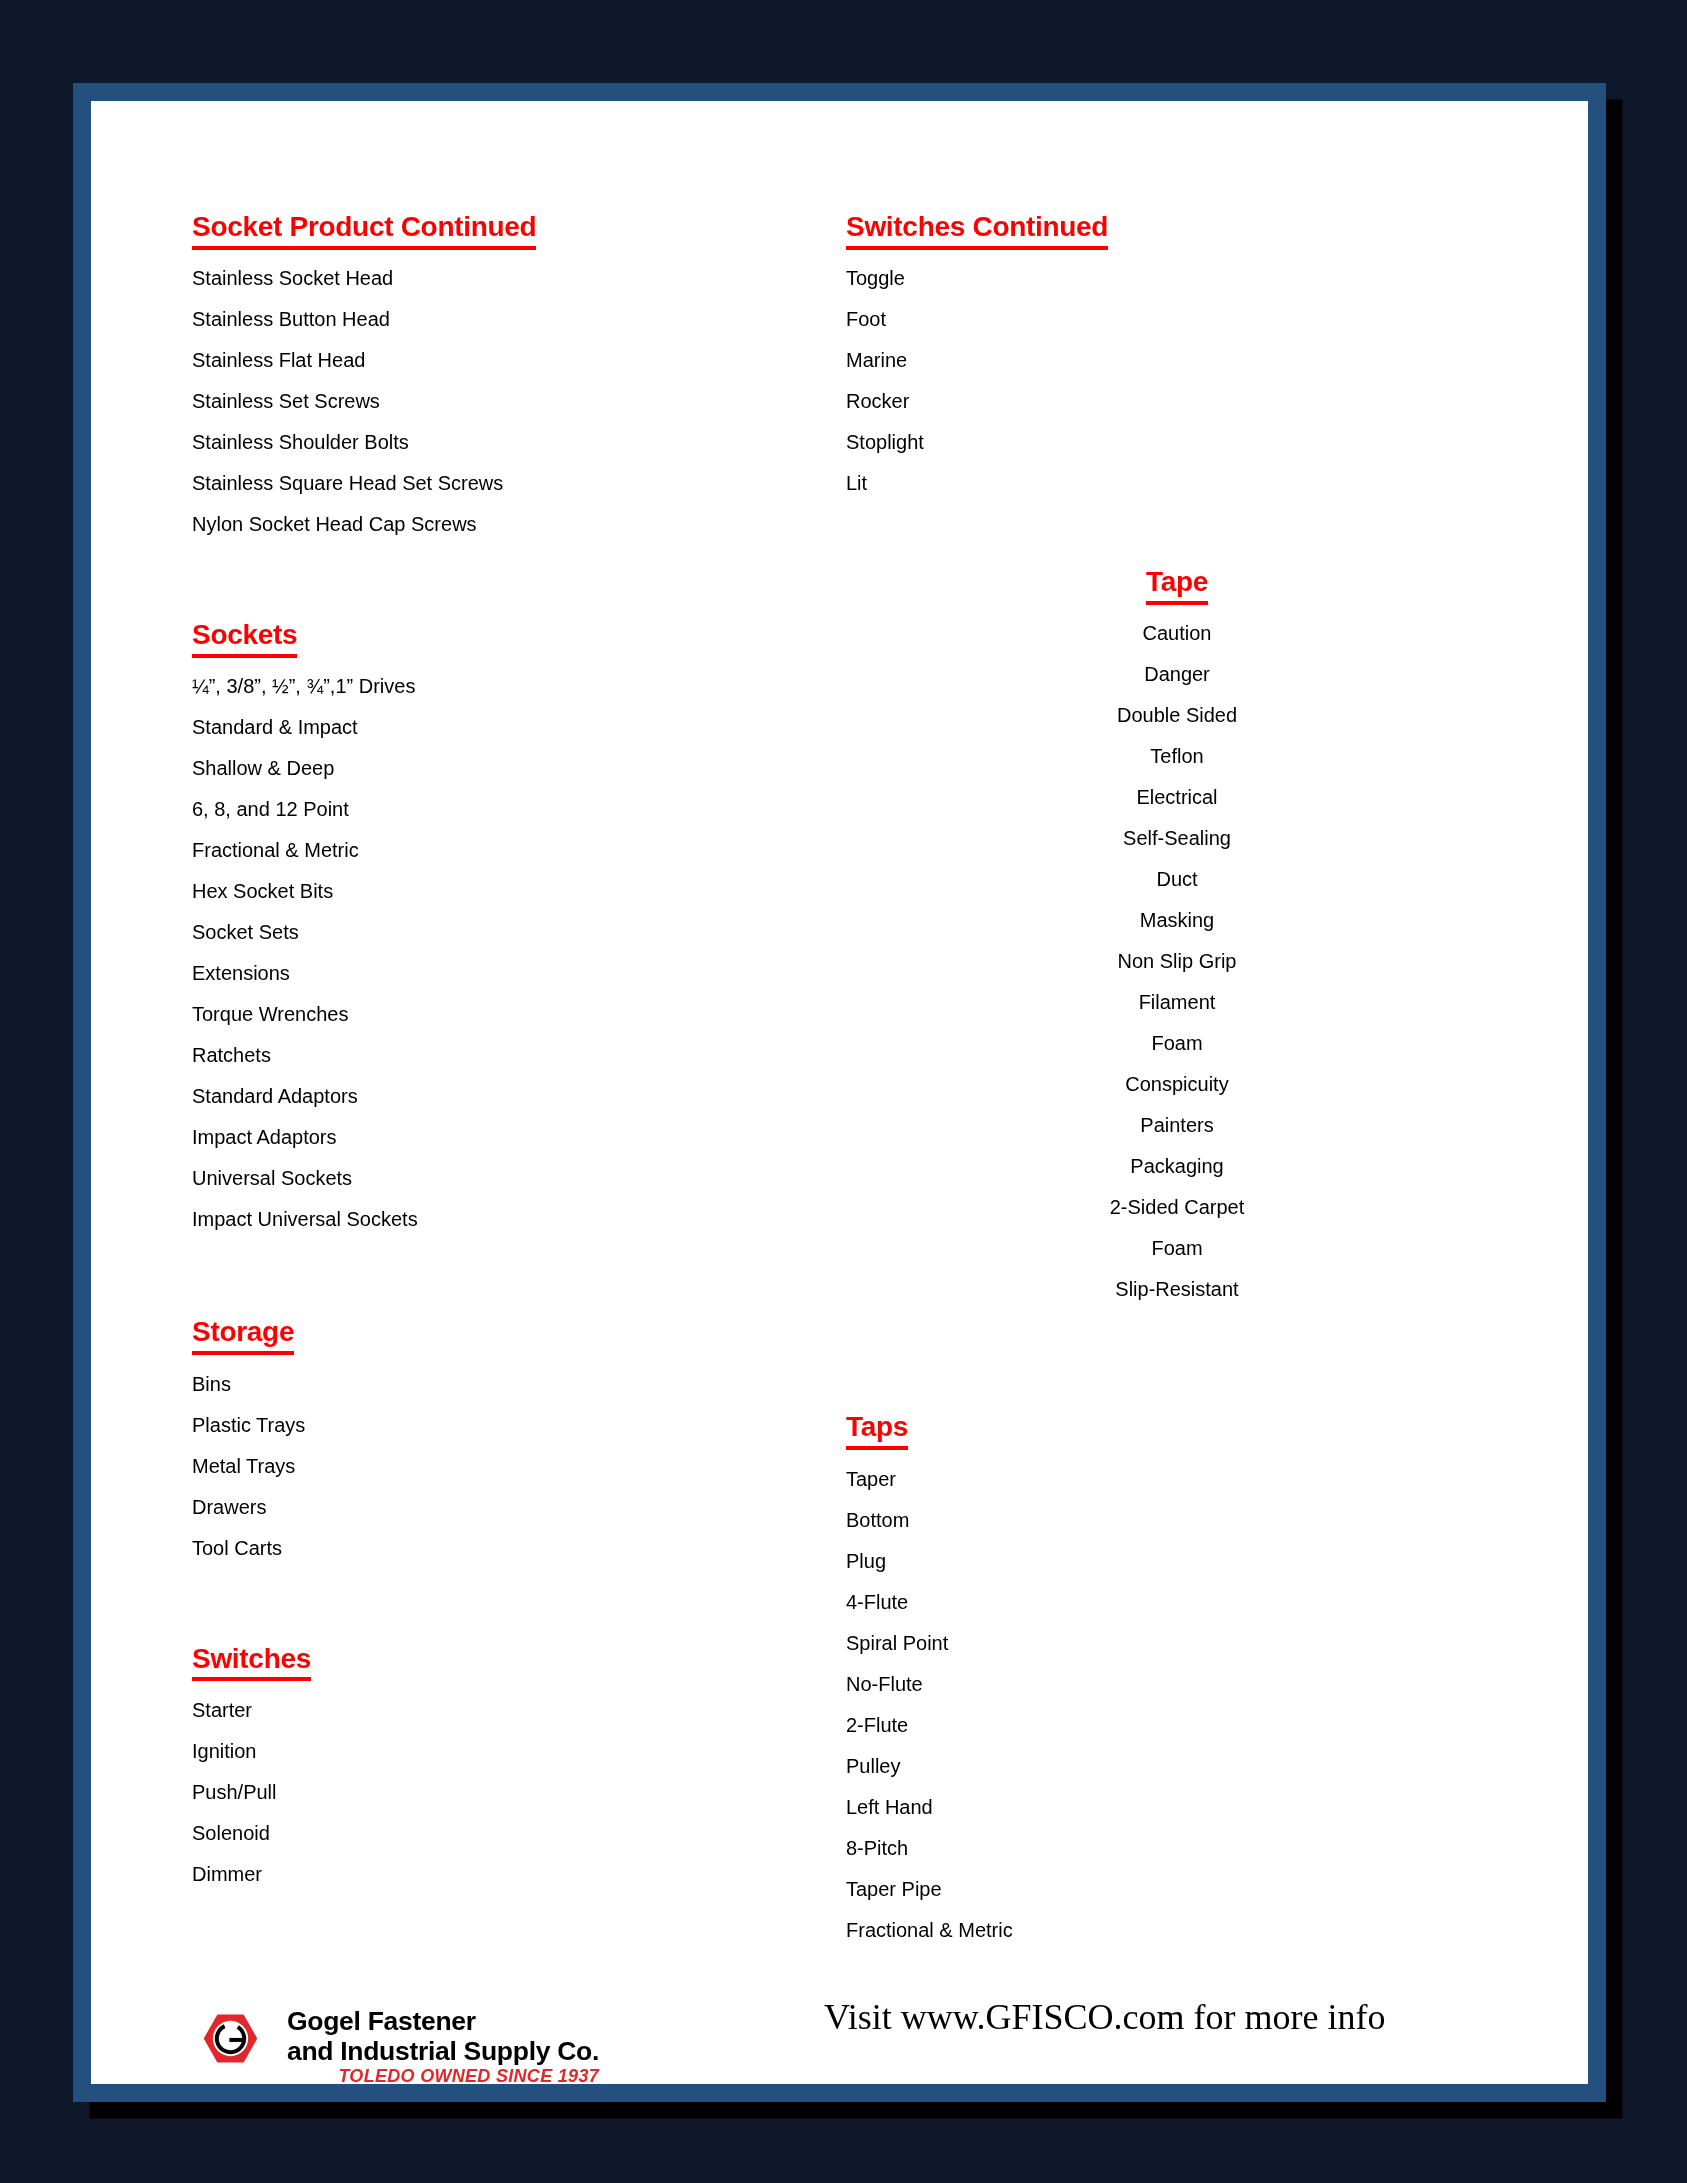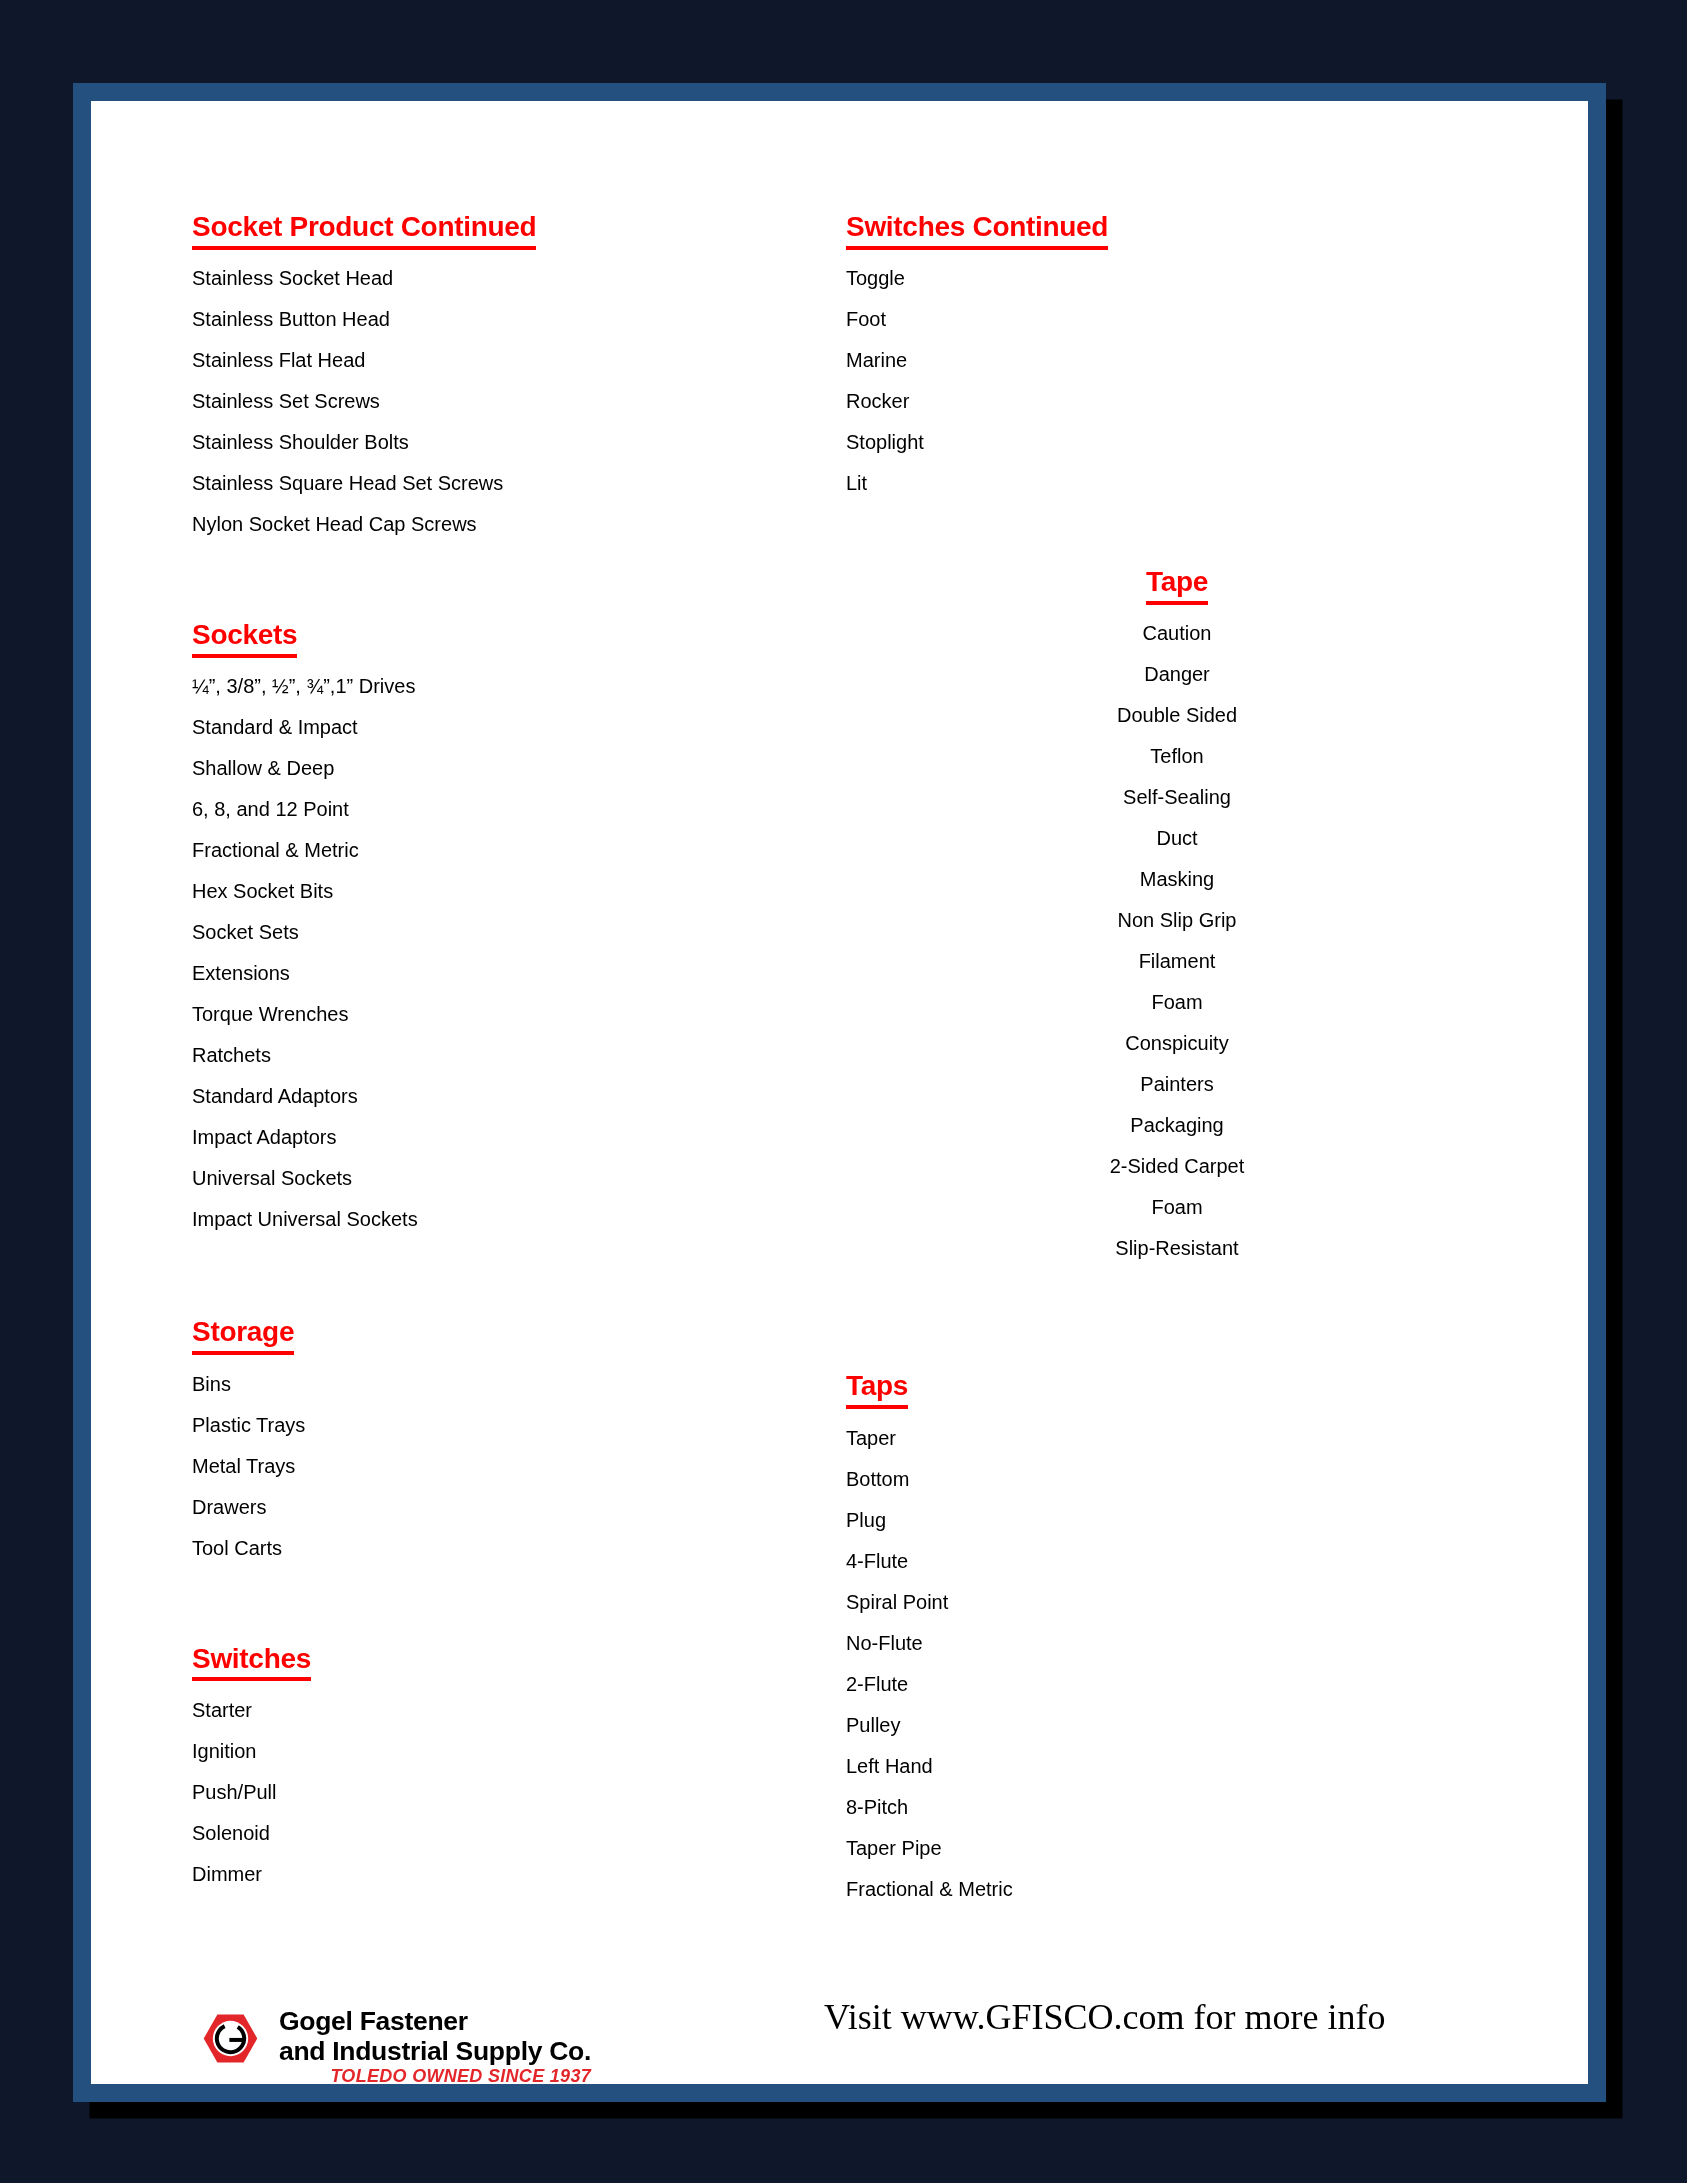--- a/index.html
+++ b/index.html
@@ -30,21 +30,21 @@
   .section-title{
     margin:0;font-size:28px;font-weight:bold;color:var(--heading-red);
     line-height:32px;letter-spacing:-0.3px;
   }
   .section-title .underline{
     display:inline-block;border-bottom:4px solid var(--heading-red);padding-bottom:2.6px;
   }
   .items{list-style:none;margin:8.6px 0 0 0;padding:0;font-size:20px;}
   .items li{line-height:41px;height:41px;white-space:nowrap;}
   .footer-logo{
-    position:absolute;left:111px;top:1905px;display:flex;align-items:flex-start;gap:20px;
+    position:absolute;left:111px;top:1905px;display:flex;align-items:flex-start;gap:28px;
   }
   .hex-logo{width:57px;height:57px;flex:0 0 auto;margin-top:4px;}
   .logo-text{display:flex;flex-direction:column;}
   .company-line{font-size:26.5px;font-weight:bold;line-height:30px;letter-spacing:-0.3px;}
   .tagline{
     font-size:18px;font-weight:bold;font-style:italic;color:var(--logo-red);
     text-align:right;margin-top:0;letter-spacing:0.3px;
   }
   .visit{
     position:absolute;left:733px;top:1896px;font-size:36px;line-height:40px;
@@ -126,20 +126,21 @@
           </ul>
   </section>
 
   <section class="section" data-name="section-tape">
     <h2 class="section-title" data-name="section-title"><span class="underline">Tape</span></h2>
     <ul class="items" data-name="section-item-list">
             <li data-name="list-item">Caution</li>
             <li data-name="list-item">Danger</li>
             <li data-name="list-item">Double Sided</li>
             <li data-name="list-item">Teflon</li>
+            <li data-name="list-item">Electrical</li>
             <li data-name="list-item">Self-Sealing</li>
             <li data-name="list-item">Duct</li>
             <li data-name="list-item">Masking</li>
             <li data-name="list-item">Non Slip Grip</li>
             <li data-name="list-item">Filament</li>
             <li data-name="list-item">Foam</li>
             <li data-name="list-item">Conspicuity</li>
             <li data-name="list-item">Painters</li>
             <li data-name="list-item">Packaging</li>
             <li data-name="list-item">2-Sided Carpet</li>

